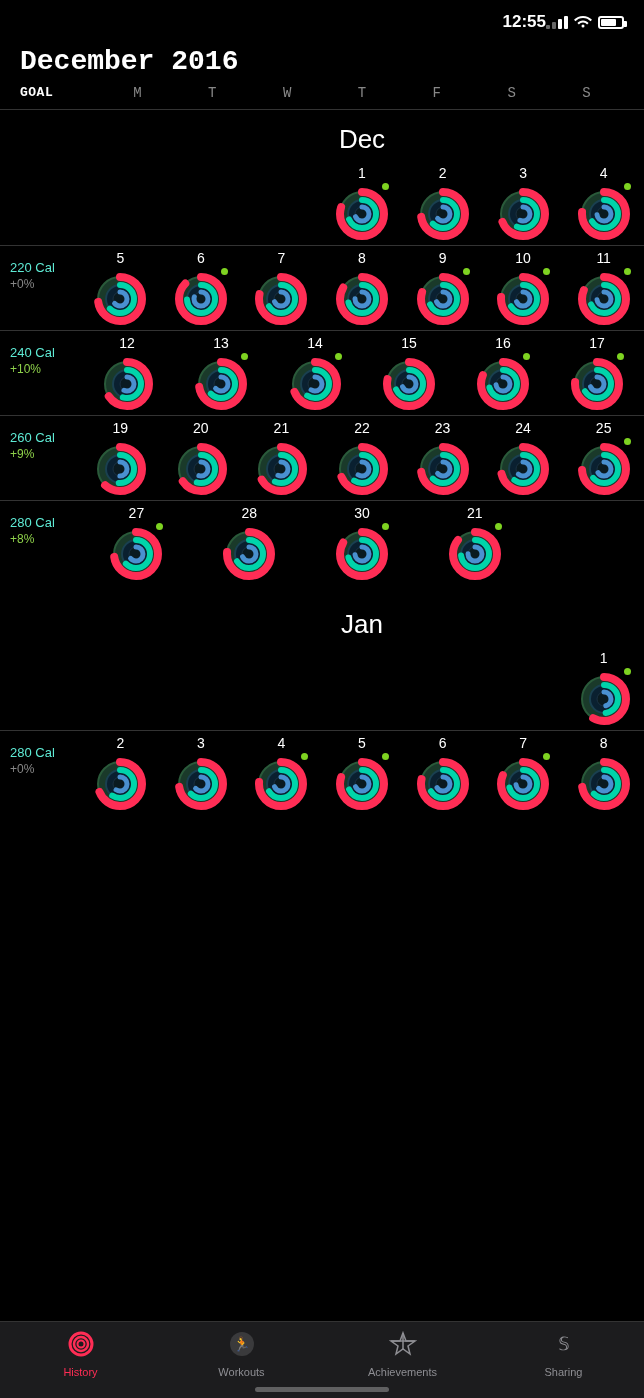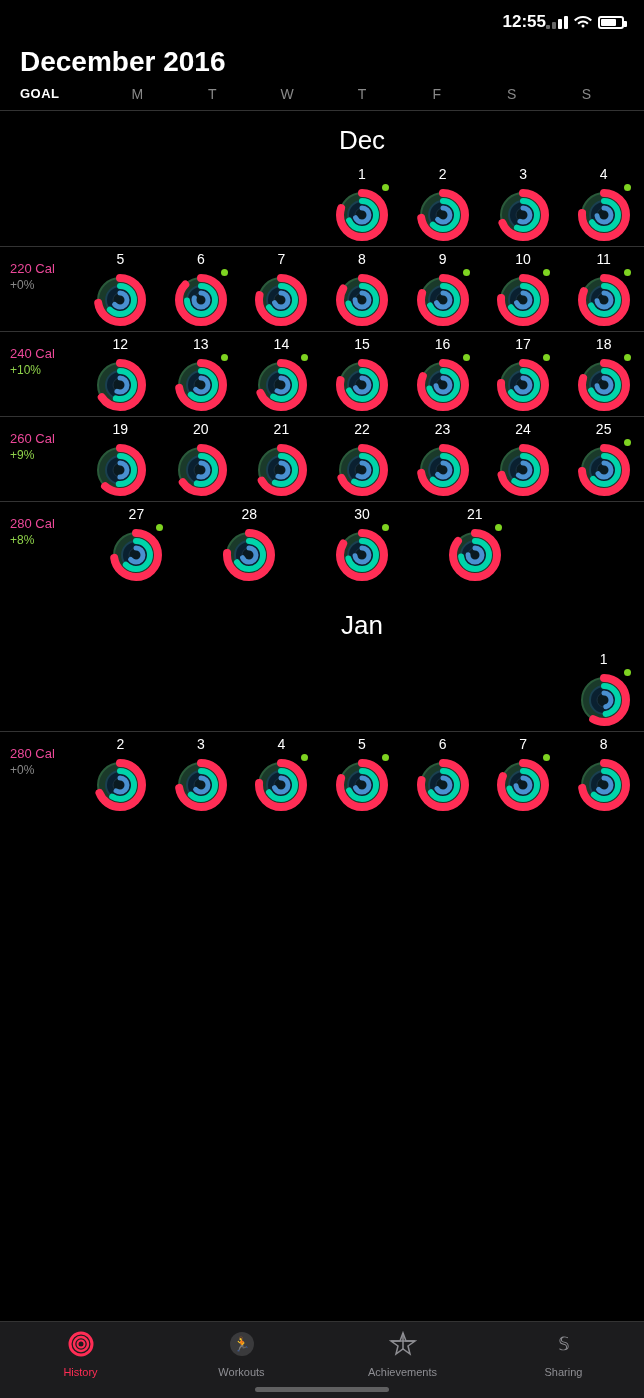--- a/index.html
+++ b/index.html
@@ -36,20 +36,21 @@
       width: 3px; height: 6px; background: #fff; border-radius: 0 1px 1px 0;
     }
     .battery-fill {
       position: absolute; left: 1px; top: 1px; bottom: 1px;
       width: 70%; background: #fff; border-radius: 1px;
     }
 
     
     .header {
       padding: 8px 20px 4px;
+      font-family: Liberation Mono, monospace;
     }
     .header-month {
       font-size: 28px;
       font-weight: 700;
       color: #fff;
     }
     .header-days {
       display: flex;
       padding: 8px 0 4px;
     }
@@ -95,21 +96,21 @@
       align-items: flex-start;
       padding: 4px 0;
     }
     .goal-info {
       width: 80px;
       padding: 10px 8px 0 10px;
       flex-shrink: 0;
     }
     .goal-cal {
       font-size: 13px;
-      color: #ec4899;
+      color: #5eead4;
       font-weight: 500;
     }
     .goal-pct {
       font-size: 12px;
       color: #8ed14a;
       margin-top: 2px;
     }
     .goal-pct.neutral { color: #888; }
 
     .days-row {
@@ -491,34 +492,20 @@
             <svg viewBox="0 0 54 54">
                 <circle cx="27" cy="27" r="22" fill="#1a3a2a" stroke="#2a5a3a" stroke-width="2"></circle>
                 <circle cx="27" cy="27" r="22" fill="none" stroke="#ff2d55" stroke-width="8" stroke-dasharray="105 33" stroke-linecap="round" transform="rotate(-90 27 27)"></circle>
                 <circle cx="27" cy="27" r="14" fill="#0a2030" stroke="#1a4050" stroke-width="2"></circle>
                 <circle cx="27" cy="27" r="14" fill="none" stroke="#00d4aa" stroke-width="6" stroke-dasharray="58 30" stroke-linecap="round" transform="rotate(-90 27 27)"></circle>
                 <circle cx="27" cy="27" r="7" fill="#0a1a20" stroke="#1a3040" stroke-width="1"></circle>
                 <circle cx="27" cy="27" r="7" fill="none" stroke="#4a90d0" stroke-width="5" stroke-dasharray="30 14" stroke-linecap="round" transform="rotate(-90 27 27)"></circle>
               </svg>
           </div>
         </div>
-        <div class="day-cell">
-          <span class="day-num">18</span>
-          <div class="day-dot" style="right:8px;"></div>
-          <div class="ring-wrap">
-            <svg viewBox="0 0 54 54">
-                <circle cx="27" cy="27" r="22" fill="#1a3a2a" stroke="#2a5a3a" stroke-width="2"></circle>
-                <circle cx="27" cy="27" r="22" fill="none" stroke="#ff2d55" stroke-width="8" stroke-dasharray="110 28" stroke-linecap="round" transform="rotate(-90 27 27)"></circle>
-                <circle cx="27" cy="27" r="14" fill="#0a2030" stroke="#1a4050" stroke-width="2"></circle>
-                <circle cx="27" cy="27" r="14" fill="none" stroke="#00d4aa" stroke-width="6" stroke-dasharray="60 28" stroke-linecap="round" transform="rotate(-90 27 27)"></circle>
-                <circle cx="27" cy="27" r="7" fill="#0a1a20" stroke="#1a3040" stroke-width="1"></circle>
-                <circle cx="27" cy="27" r="7" fill="none" stroke="#4a90d0" stroke-width="5" stroke-dasharray="32 12" stroke-linecap="round" transform="rotate(-90 27 27)"></circle>
-              </svg>
-          </div>
-        </div>
       </div>
     </div>
 
     <div class="divider"></div>
 
     <div class="week-row">
       <div class="goal-info">
         <div class="goal-cal">260 Cal</div>
         <div class="goal-pct" style="color:#8ed14a">+9%</div>
       </div>

